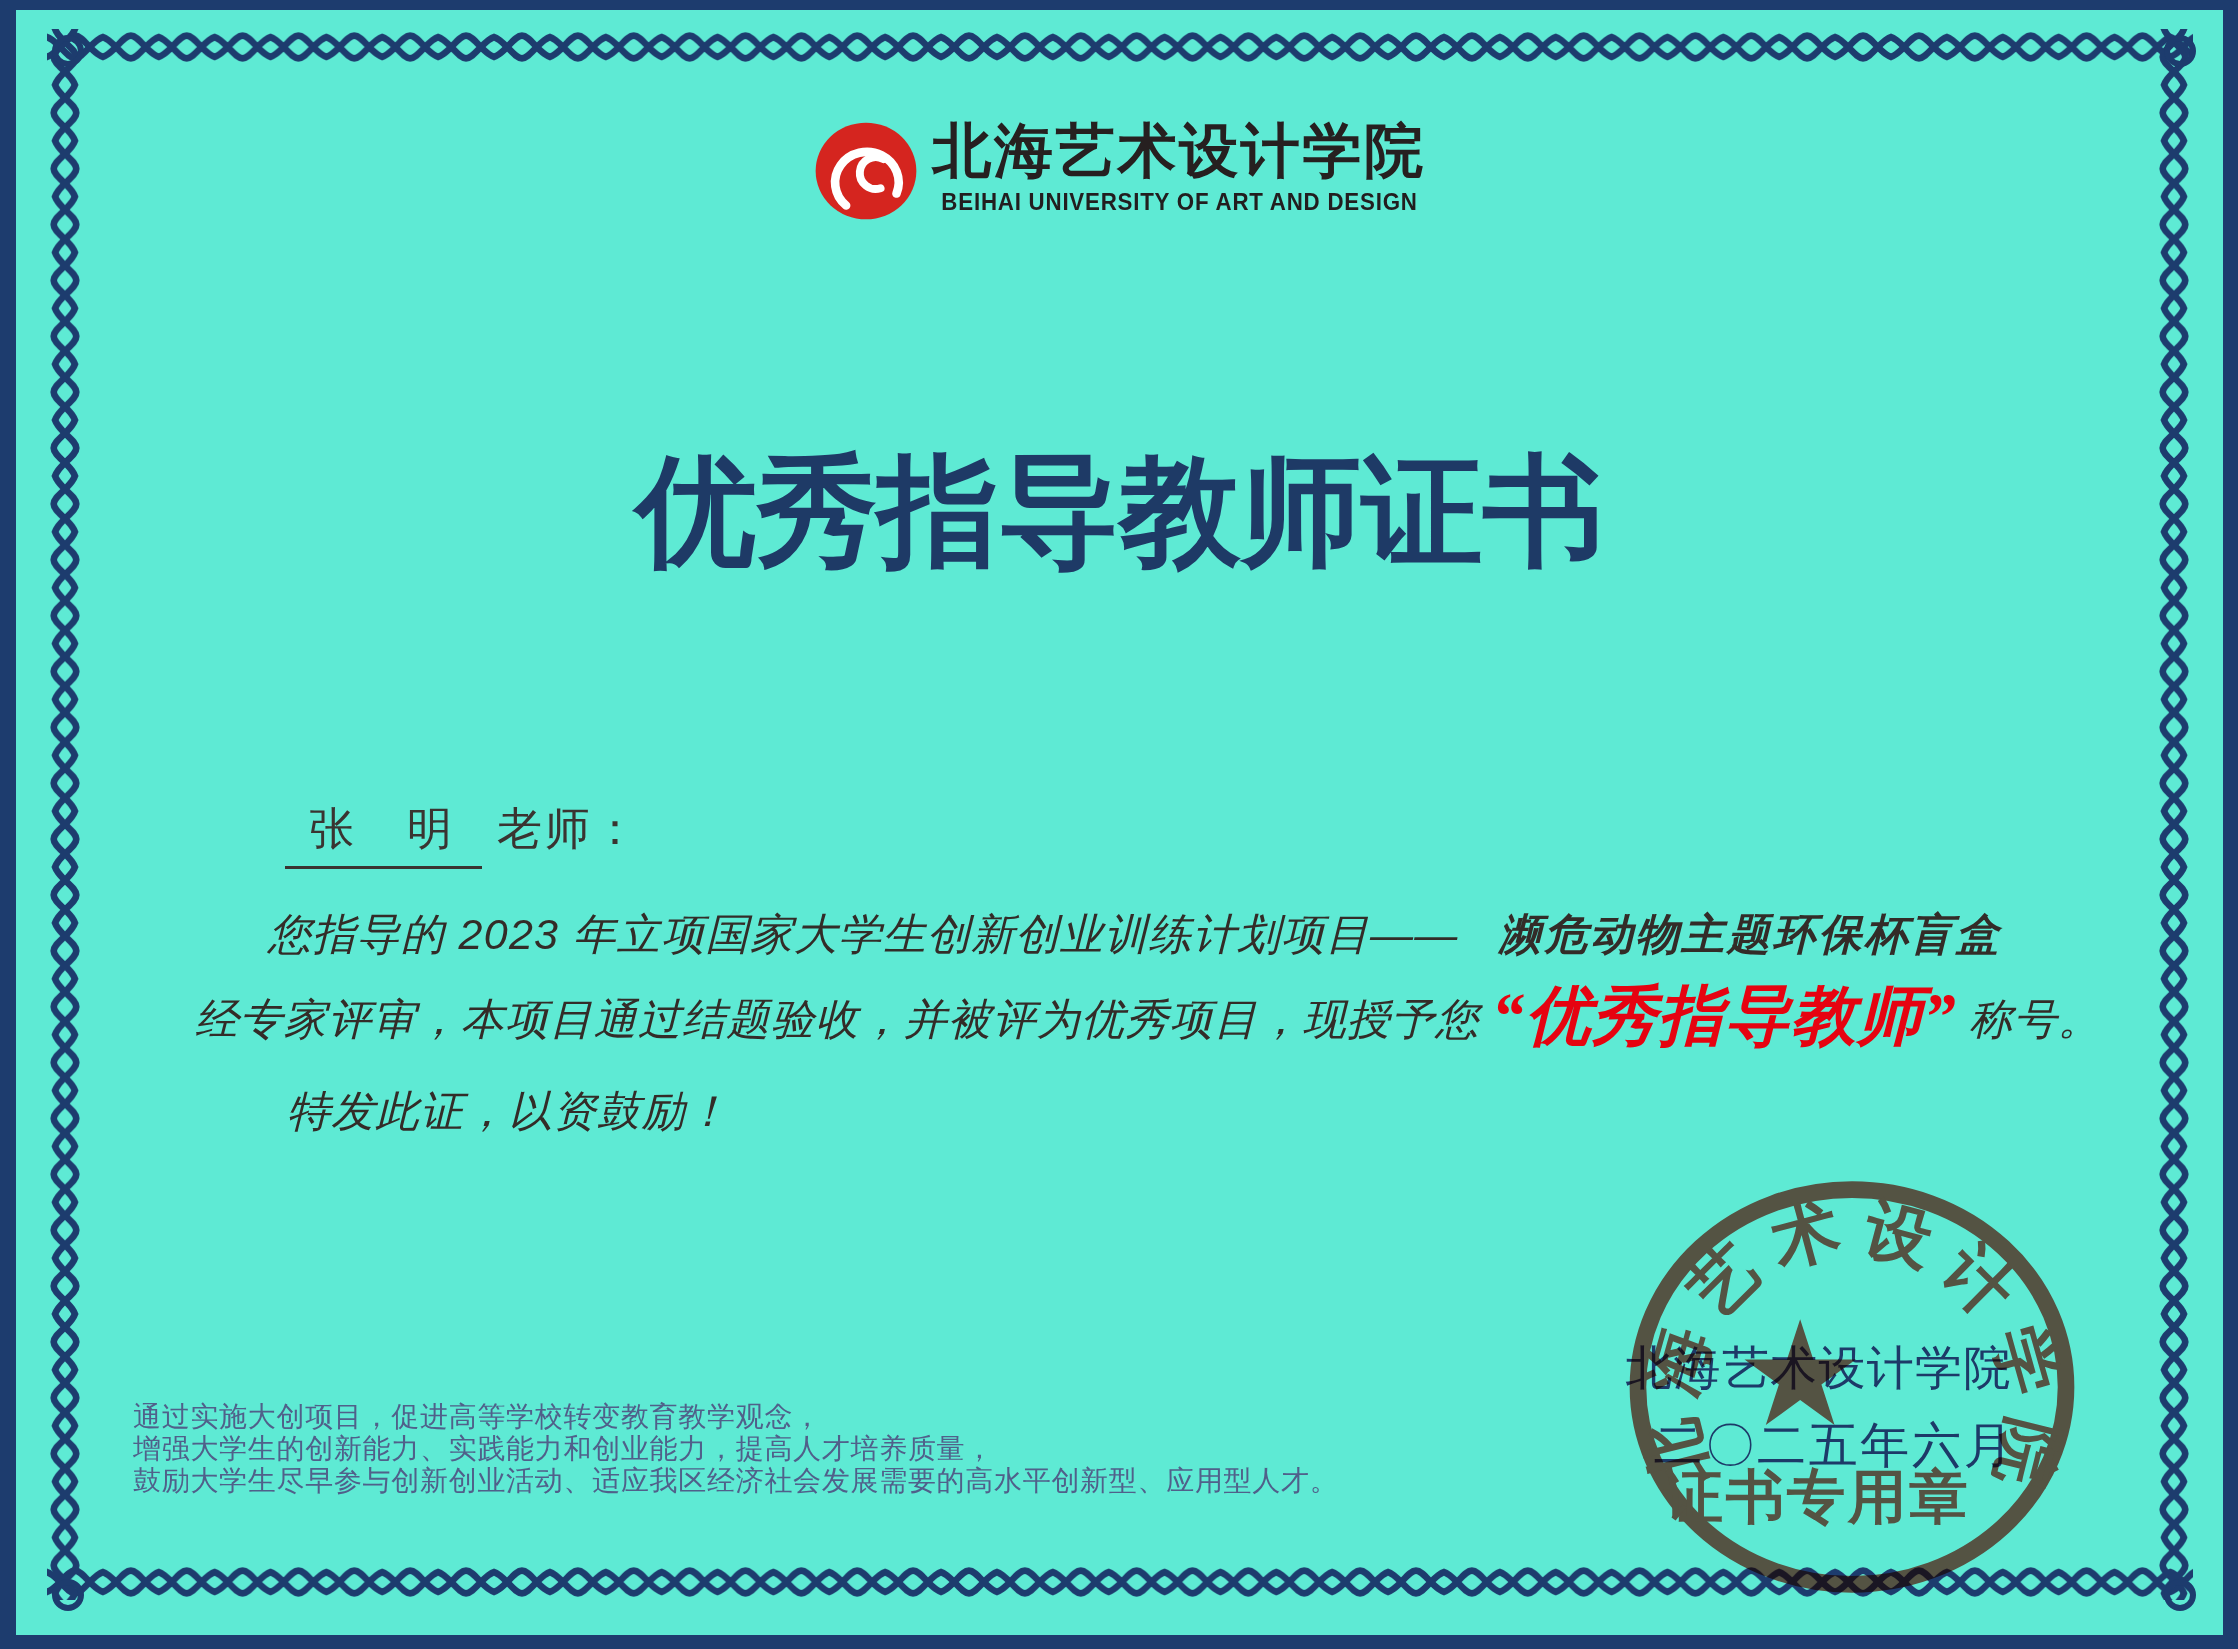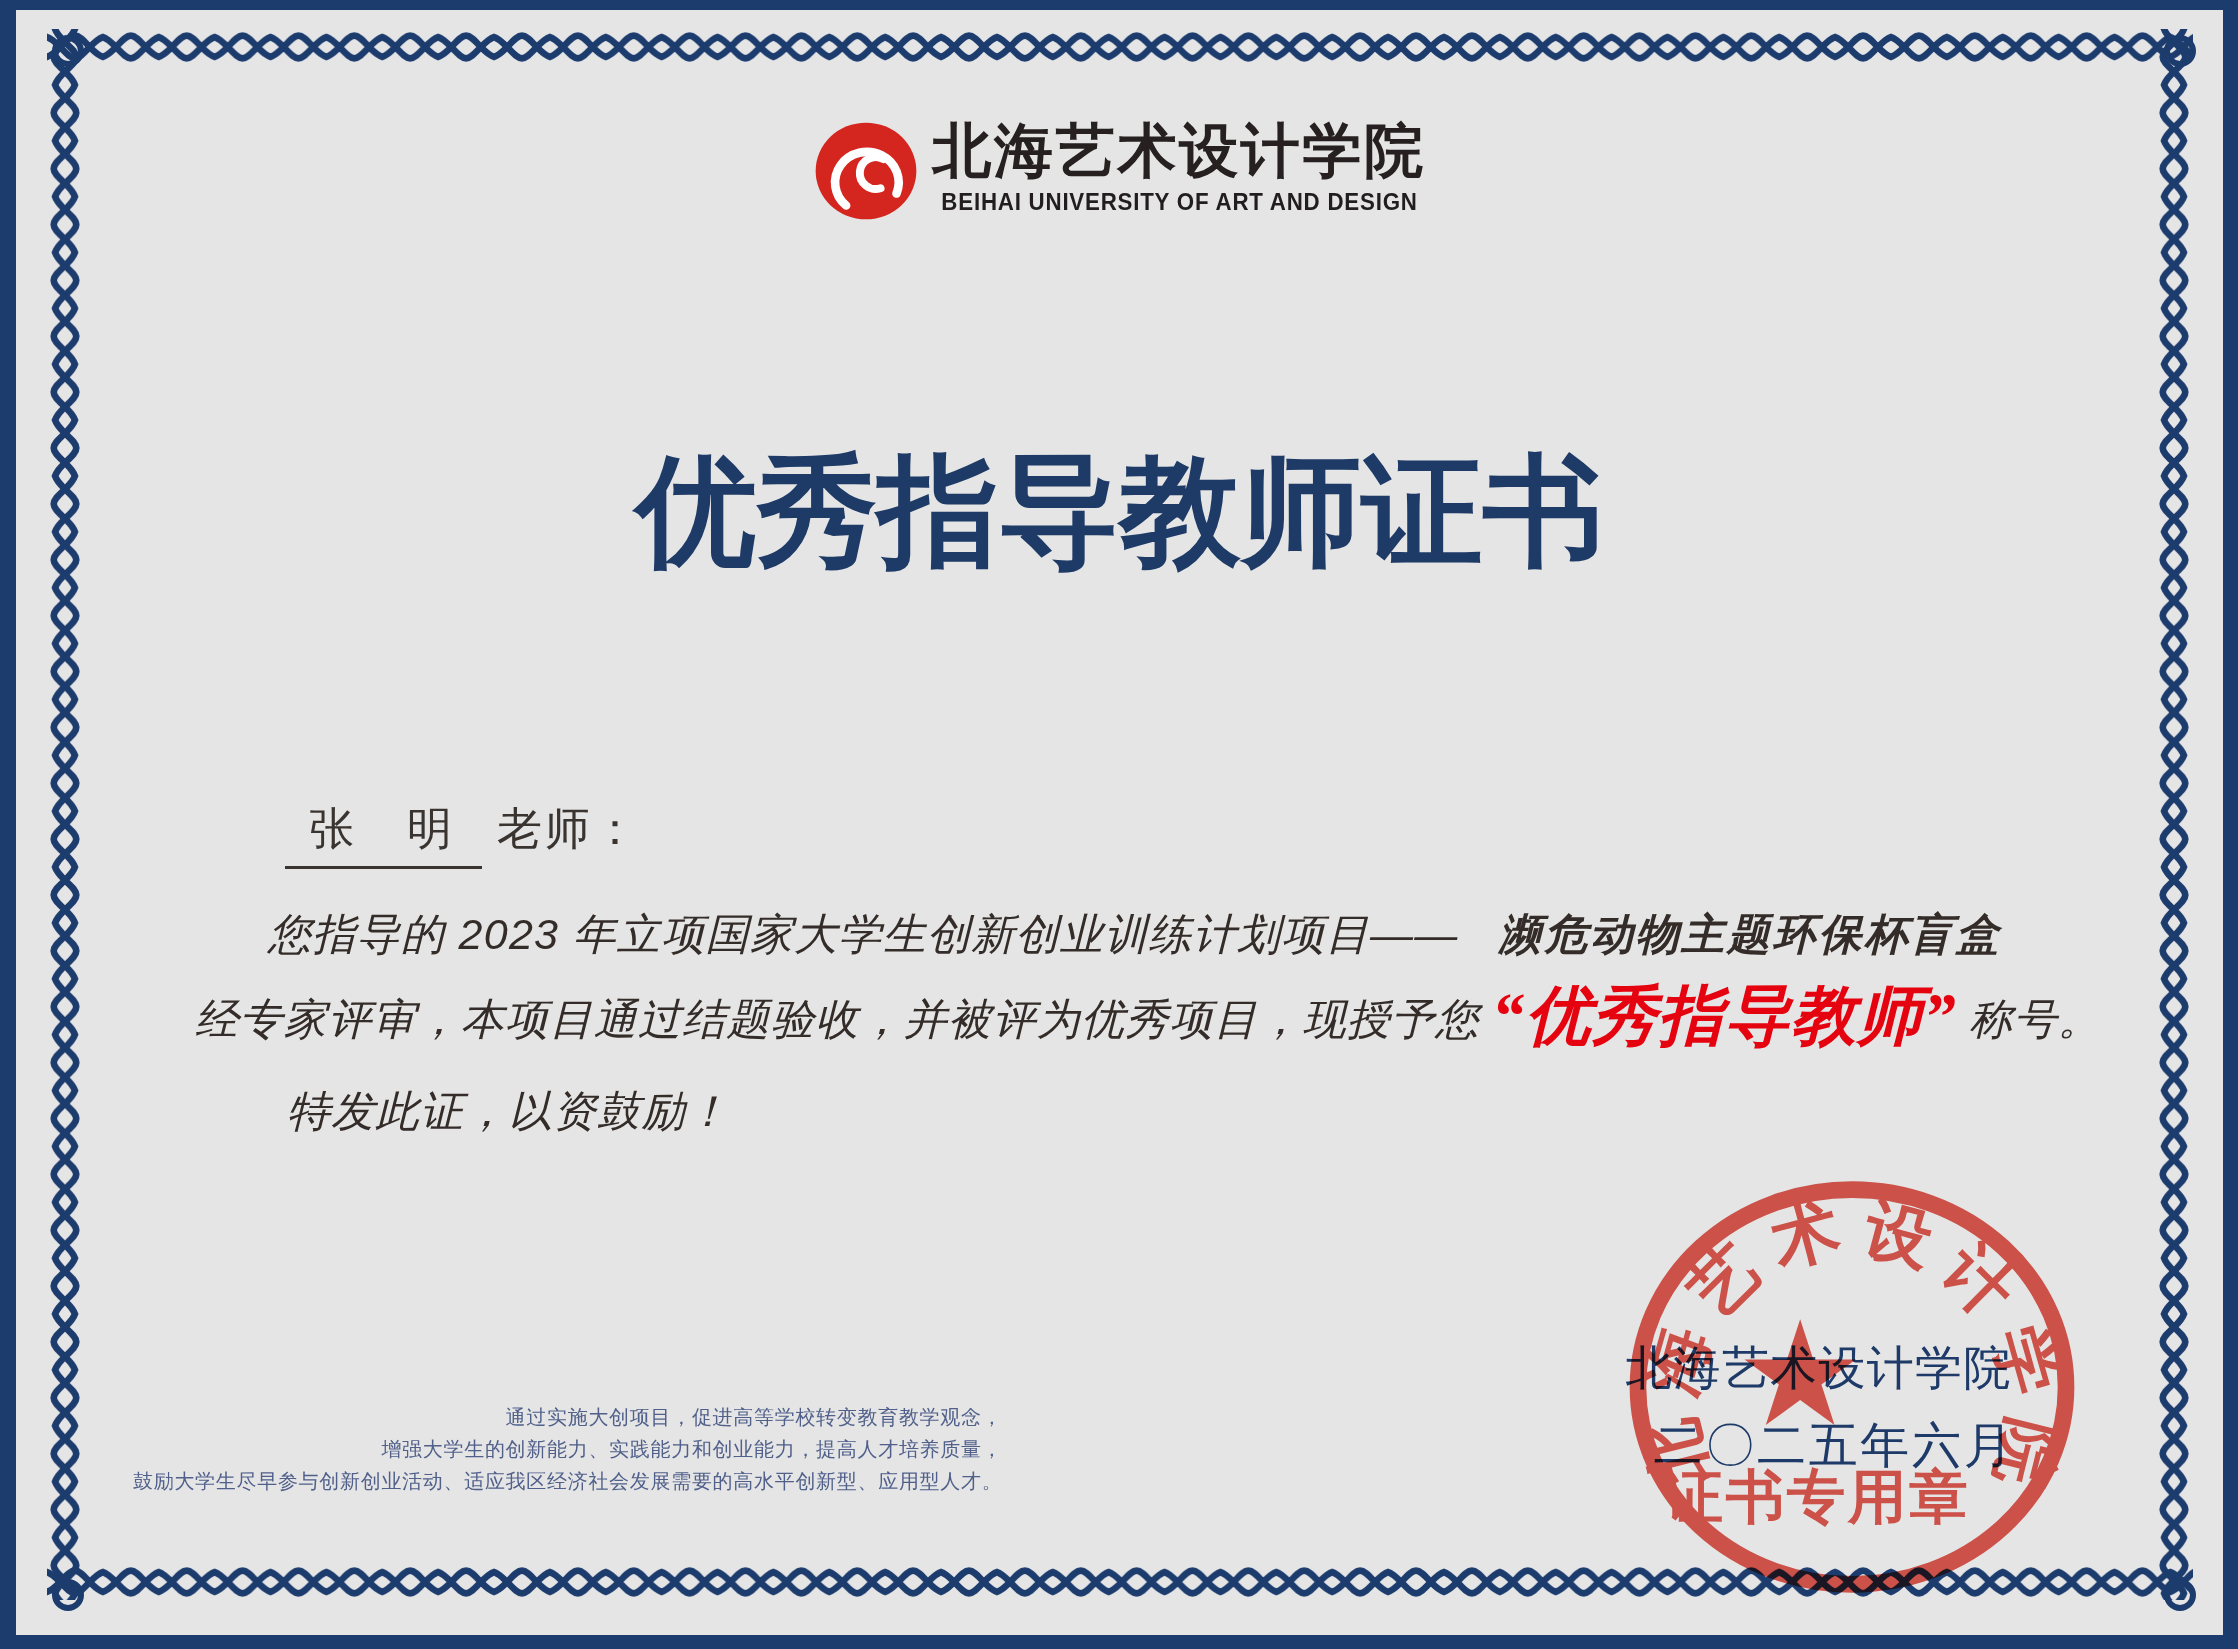--- a/index.html
+++ b/index.html
@@ -1,19 +1,19 @@
 <!DOCTYPE html>
 <html style="font-size:10.6px"><head>
 <meta charset="utf-8">
 <style>
   html,body{margin:0;padding:0;background:#ffffff;}
   .cert{
     position:relative;
     width:2239px;height:1649px;
-    background:#e5e5e5;
+    background:#5eead4;
     overflow:hidden;
     font-family:"Liberation Sans", sans-serif;
   }
   
   .frame{
     position:absolute;inset:0;
     border-style:solid;border-color:#1d3c6e;
     border-width:10px 16px 14.6px 16px;
     pointer-events:none;z-index:5;
   }
@@ -70,21 +70,21 @@
   .highlight-red{
     font-family:"Liberation Serif", serif;
     font-size:65px;font-weight:700;color:#e60310;
     letter-spacing:1.3px;margin:0 12px;vertical-align:-4px;
   }
   .body-l3{left:287px;top:1083px;}
   
   .footnote{
     position:absolute;left:133px;top:1401px;
     font-family:"Liberation Serif", serif;
-    font-size:20px;line-height:32px;color:#50608a;letter-spacing:0.7px;text-align:right;
+    font-size:28px;line-height:32px;color:#50608a;letter-spacing:0.7px;
   }
   
   .sign-org{
     position:absolute;left:1615px;top:1337px;width:407px;text-align:center;
     font-size:47px;color:#1d3a68;letter-spacing:1.3px;z-index:1;white-space:nowrap;
   }
   .sign-date{
     position:absolute;left:1615px;top:1413px;width:439px;text-align:center;
     font-size:49px;color:#1d3a68;letter-spacing:2.7px;z-index:1;white-space:nowrap;
   }

